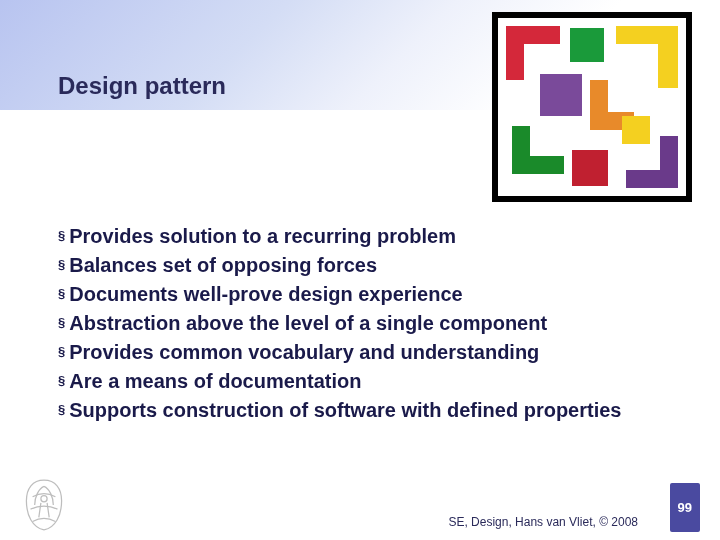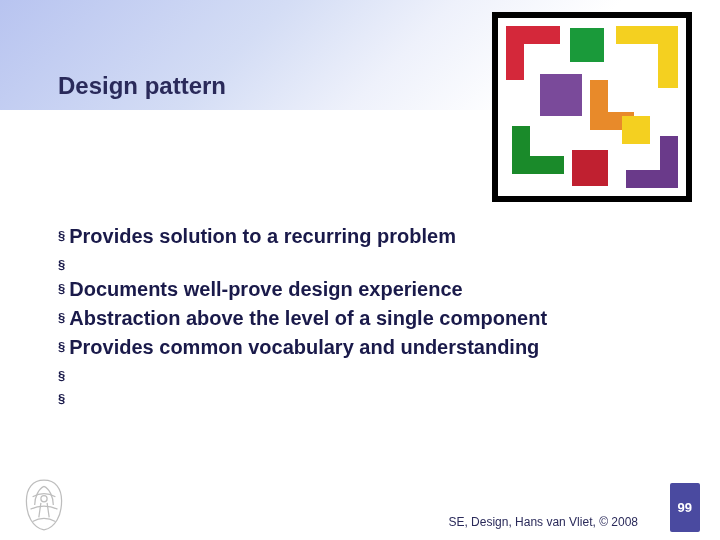--- a/index.html
+++ b/index.html
@@ -139,38 +139,41 @@
   </div>
 </div>
 
 <div class="bullets">
   <div class="bullet">
     <span class="bullet-marker">§</span>
     <span class="bullet-text">Provides solution to a recurring problem</span>
   </div>
   <div class="bullet">
     <span class="bullet-marker">§</span>
+    <span class="bullet-text">Balances set of opposing forces</span>
   </div>
   <div class="bullet">
     <span class="bullet-marker">§</span>
     <span class="bullet-text">Documents well-prove design experience</span>
   </div>
   <div class="bullet">
     <span class="bullet-marker">§</span>
     <span class="bullet-text">Abstraction above the level of a single component</span>
   </div>
   <div class="bullet">
     <span class="bullet-marker">§</span>
     <span class="bullet-text">Provides common vocabulary and understanding</span>
   </div>
   <div class="bullet">
     <span class="bullet-marker">§</span>
+    <span class="bullet-text">Are a means of documentation</span>
   </div>
   <div class="bullet">
     <span class="bullet-marker">§</span>
+    <span class="bullet-text">Supports construction of software with defined properties</span>
   </div>
 </div>
 
 <div class="logo">
   <svg viewBox="0 0 50 56">
     <g fill="none" stroke="#888" stroke-width="1.2">
       <path d="M25 4 C14 4 8 12 8 24 C8 38 14 50 25 52 C36 50 42 38 42 24 C42 12 36 4 25 4 Z"></path>
       <path d="M25 10 C20 12 16 20 16 28 M25 10 C30 12 34 20 34 28"></path>
       <path d="M14 20 Q25 14 36 20 M12 32 Q25 26 38 32 M14 44 Q25 38 36 44"></path>
       <circle cx="25" cy="22" r="3"></circle>

